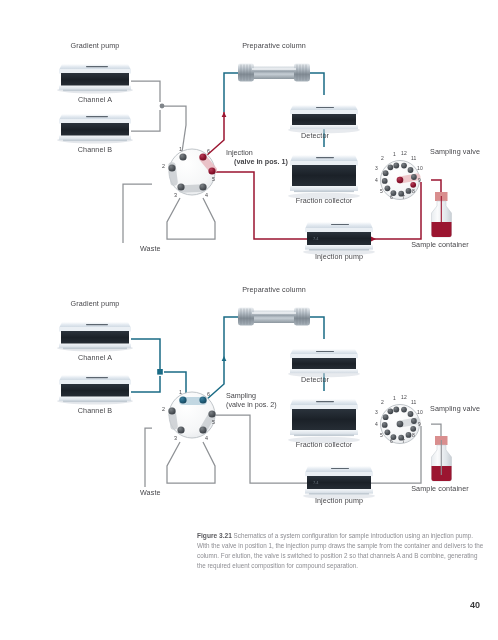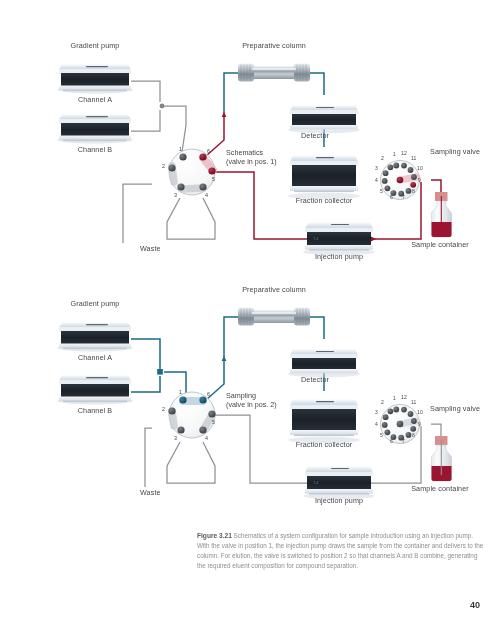--- a/index.html
+++ b/index.html
@@ -368,22 +368,22 @@
 <div class="lbl ctr" style="left:95px;top:41px;">Gradient pump</div>
 <div class="lbl ctr" style="left:95px;top:95px;">Channel A</div>
 <div class="lbl ctr" style="left:95px;top:145px;">Channel B</div>
 <div class="lbl ctr" style="left:274px;top:41px;">Preparative column</div>
 <div class="lbl ctr" style="left:315px;top:131px;">Detector</div>
 <div class="lbl ctr" style="left:324px;top:196px;">Fraction collector</div>
 <div class="lbl ctr" style="left:339px;top:252px;">Injection pump</div>
 <div class="lbl" style="left:140px;top:244px;">Waste</div>
 <div class="lbl" style="left:430px;top:147px;">Sampling valve</div>
 <div class="lbl ctr" style="left:440px;top:240px;">Sample container</div>
-<div class="lbl2" style="left:226px;top:148px;">Schematics</div>
-<div class="lbl2" style="left:226px;top:157px;">(valve in pos. 1)</div>
+<div class="lbl2" style="left:226px;top:148px;">Injection</div>
+<div class="lbl2" style="left:234px;top:157px;font-weight:bold;">(valve in pos. 1)</div>
 
 <div class="lbl" style="left:179px;top:146px;font-size:5.4px;">1</div>
 <div class="lbl" style="left:162px;top:163px;font-size:5.4px;">2</div>
 <div class="lbl" style="left:174px;top:192px;font-size:5.4px;">3</div>
 <div class="lbl" style="left:205px;top:192px;font-size:5.4px;">4</div>
 <div class="lbl" style="left:212px;top:176px;font-size:5.4px;">5</div>
 <div class="lbl" style="left:207px;top:148px;font-size:5.4px;">6</div>
 
 <div class="lbl" style="left:393px;top:151px;font-size:5px;">1</div>
 <div class="lbl" style="left:381px;top:155px;font-size:5px;">2</div>

